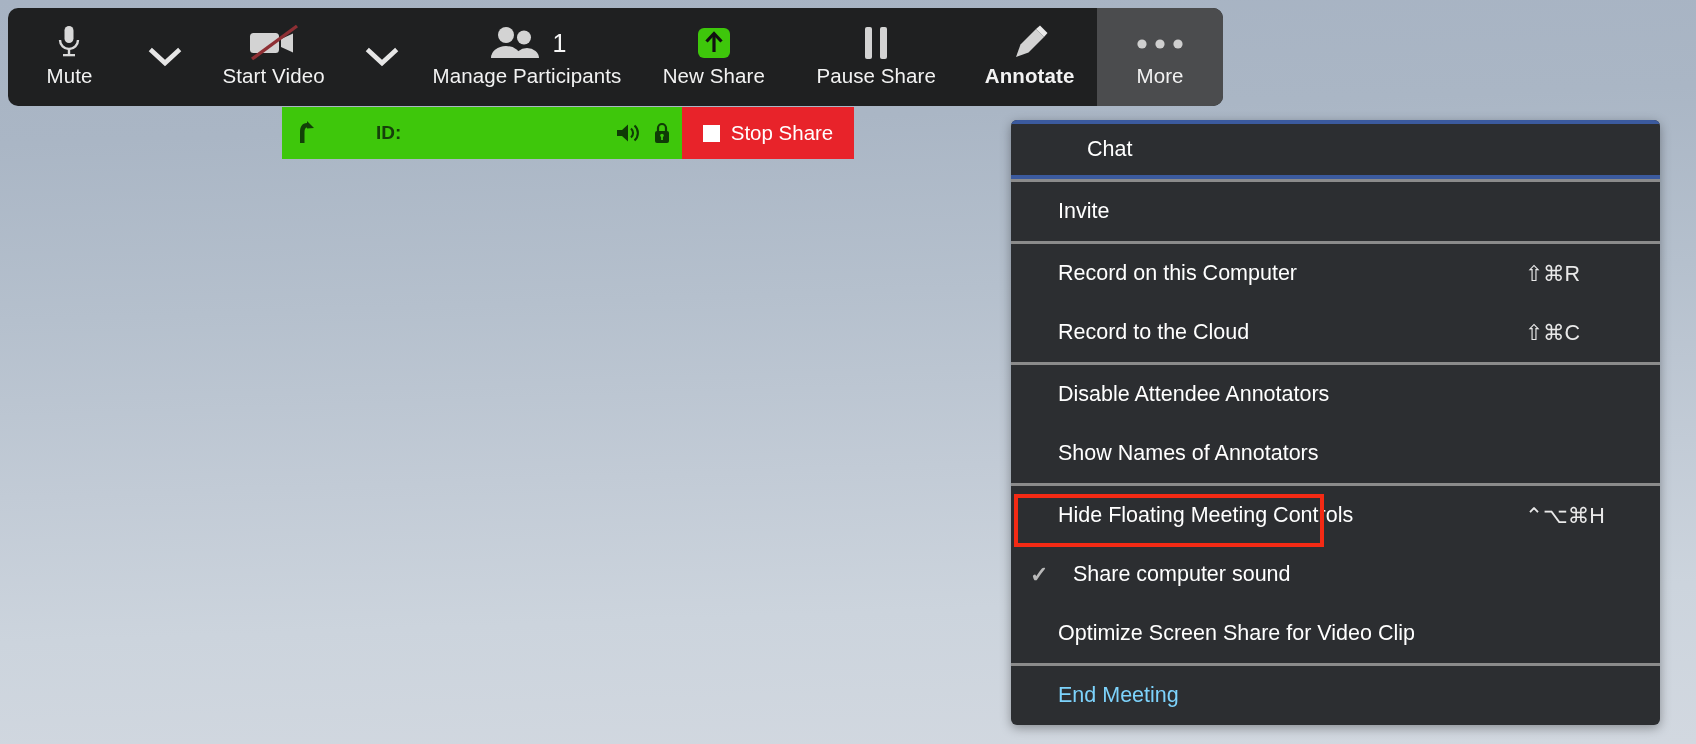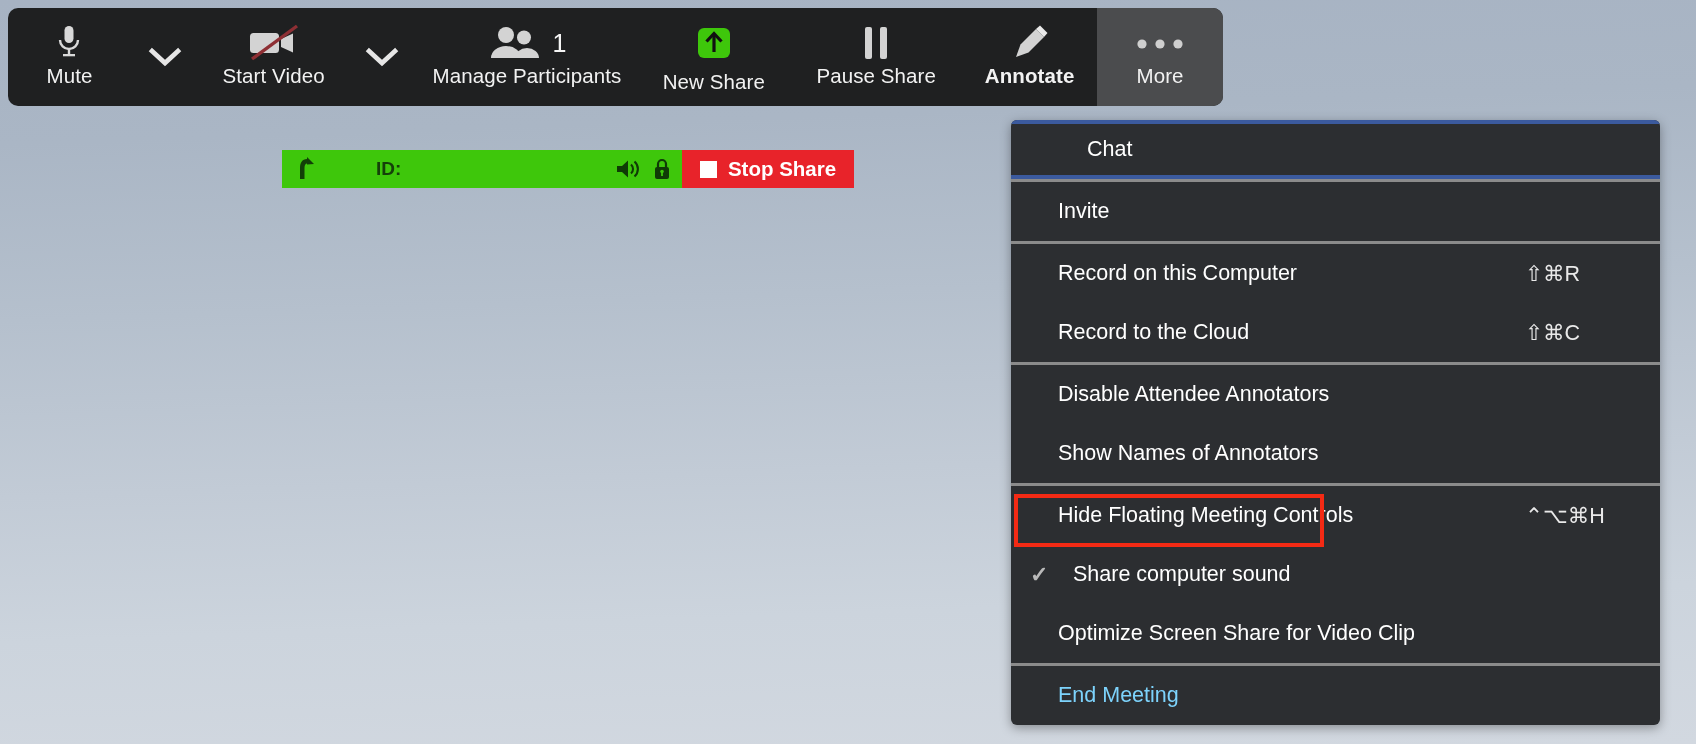--- a/index.html
+++ b/index.html
@@ -41,35 +41,34 @@
     white-space:nowrap;
     line-height:22px;
   }
   .tb-btn.highlight { background:#4b4c4e; }
 
   .w-mute     { width:125px; }
   .w-caretA   { width:70px;  }
   .w-video    { width:150px; }
   .w-caretB   { width:70px;  }
   .w-part     { width:225px; }
-  .w-newshare { width:155px;gap:6px; }
+  .w-newshare { width:155px; }
   .w-pause    { width:175px; }
   .w-annot    { width:137px;font-weight:bold; }
   .w-more     { width:128px; }
 
   .caret-btn { justify-content:center; padding-top:0; }
   .caret-btn .tb-icon { height:100%; }
 
   
   #sharebar {
     position:absolute; left:282px; top:107px;
-    height:38px;
+    height:52px;
     display:flex; align-items:stretch;
     font-size:0;
-    margin-top:43px;
   }
   #sharebar-green {
     width:400px;
     background:#3ec70b;
     display:flex; align-items:center;
     position:relative;
     padding-left:12px;
   }
   #sharebar-green .up-ico { width:26px; display:flex; align-items:center; justify-content:center; }
   #sharebar-green .id-txt {
@@ -85,21 +84,21 @@
   #stop-share {
     width:172px;
     background:#e8232a;
     display:flex; align-items:center; justify-content:center;
     gap:11px;
   }
   #stop-share .stop-sq {
     width:17px; height:17px; background:#fff;
   }
   #stop-share .stop-lbl {
-    color:#fff; font-size:20.5px; font-weight:bold; white-space:nowrap;
+    color:#fff; font-size:20.5px; font-weight:normal; white-space:nowrap;
   }
 
   
   #more-menu {
     position:absolute; left:1011px; top:120px;
     width:649px;
     background:#2c2e31;
     border-radius:6px;
     overflow:hidden;
     box-shadow:0 3px 11px rgba(0,0,0,0.35);

